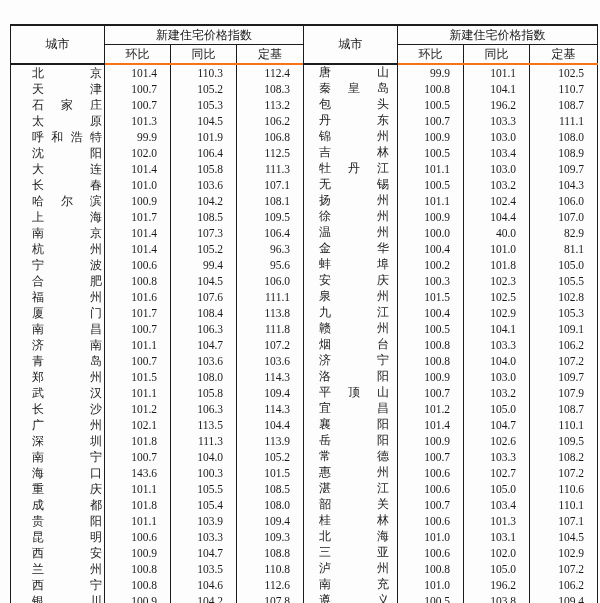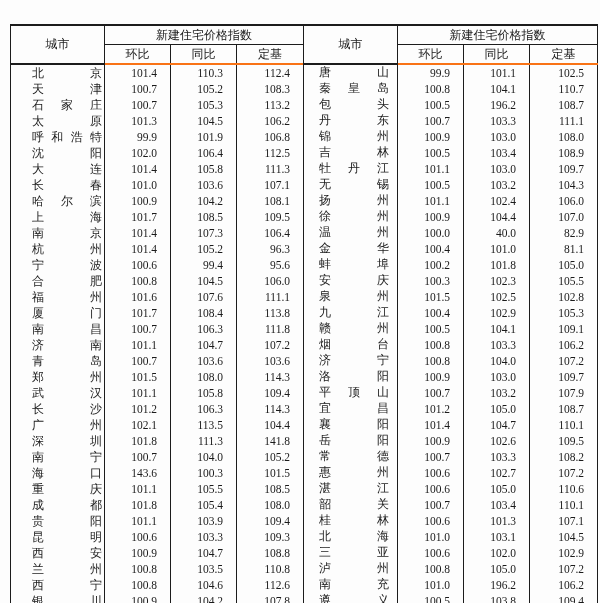--- a/index.html
+++ b/index.html
@@ -327,21 +327,21 @@
           <td class="num">104.4</td>
           <td class="city city-r"><span class="cname">襄阳</span></td>
           <td class="num">101.4</td>
           <td class="num">104.7</td>
           <td class="num">110.1</td>
         </tr>
         <tr>
           <td class="city city"><span class="cname">深圳</span></td>
           <td class="num">101.8</td>
           <td class="num">111.3</td>
-          <td class="num">141.8</td>
+          <td class="num">113.9</td>
           <td class="city city-r"><span class="cname">岳阳</span></td>
           <td class="num">100.9</td>
           <td class="num">102.6</td>
           <td class="num">109.5</td>
         </tr>
         <tr>
           <td class="city city"><span class="cname">南宁</span></td>
           <td class="num">100.7</td>
           <td class="num">104.0</td>
           <td class="num">105.2</td>

